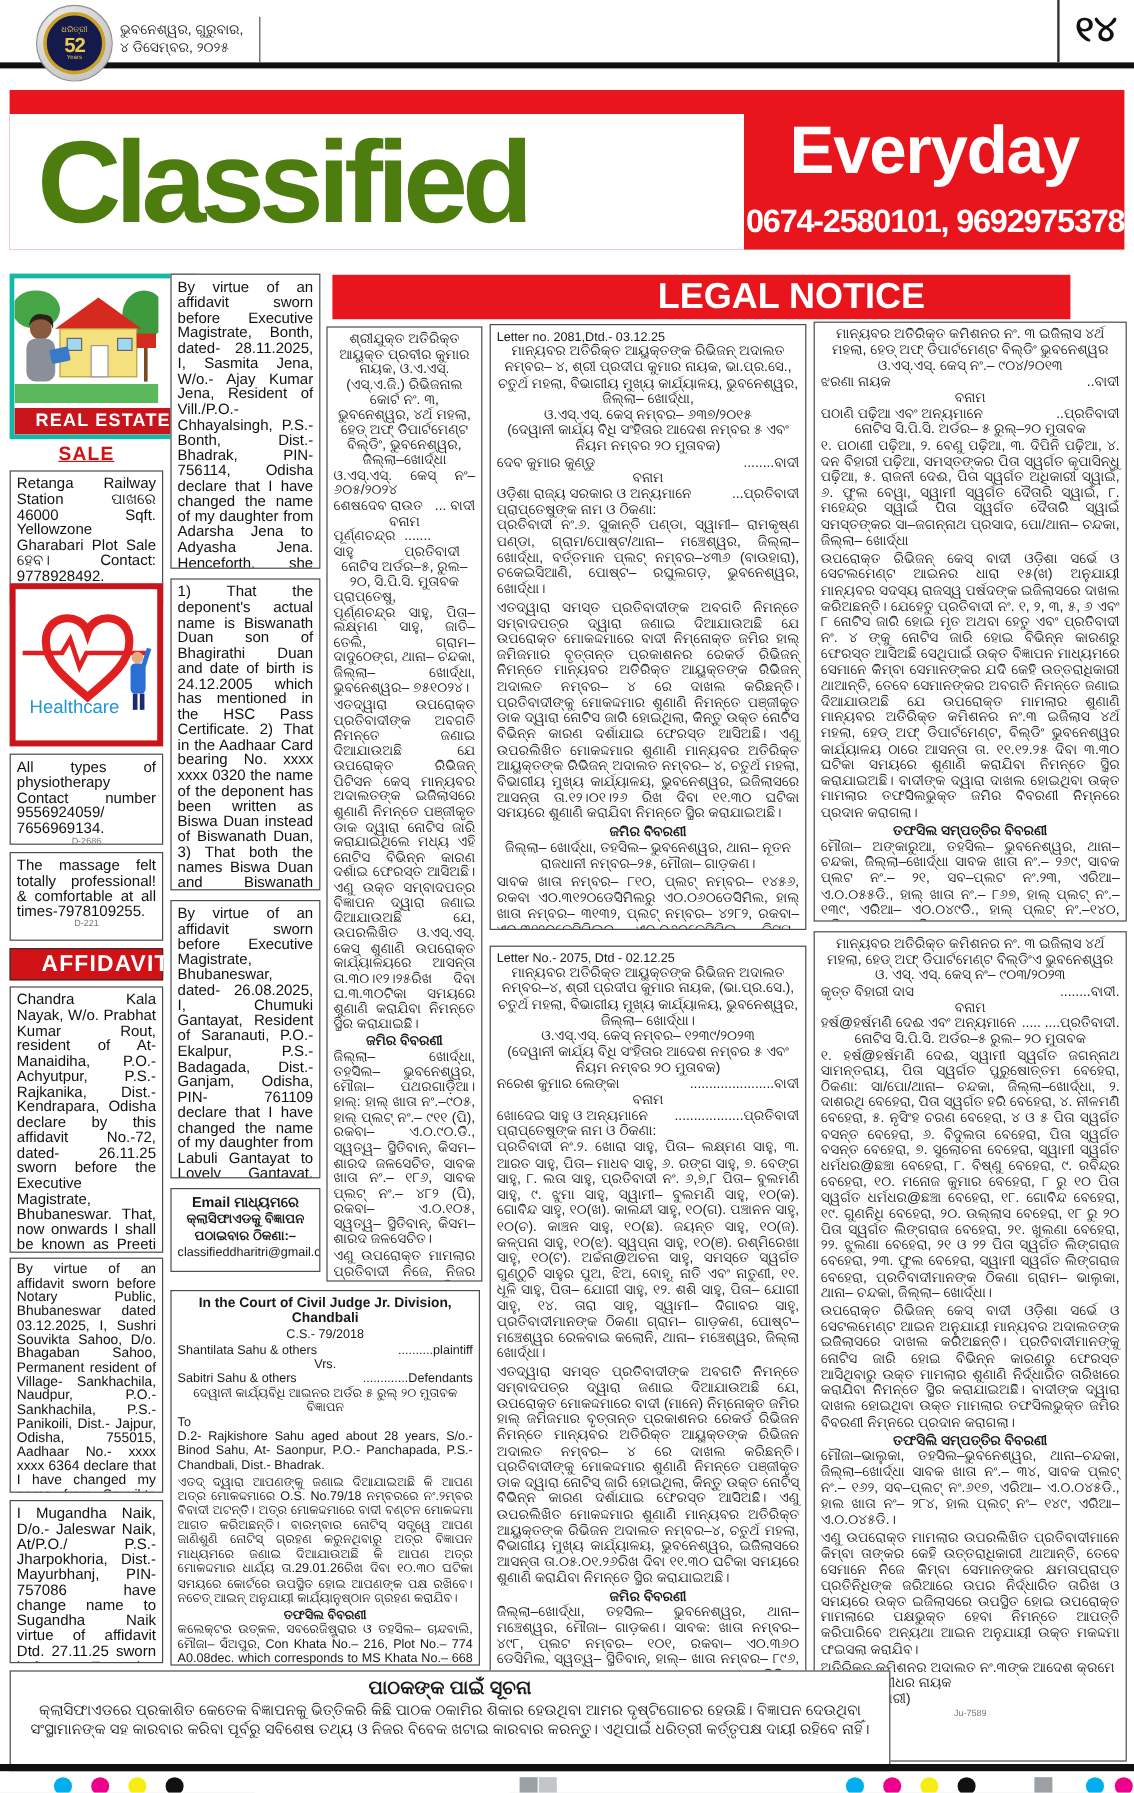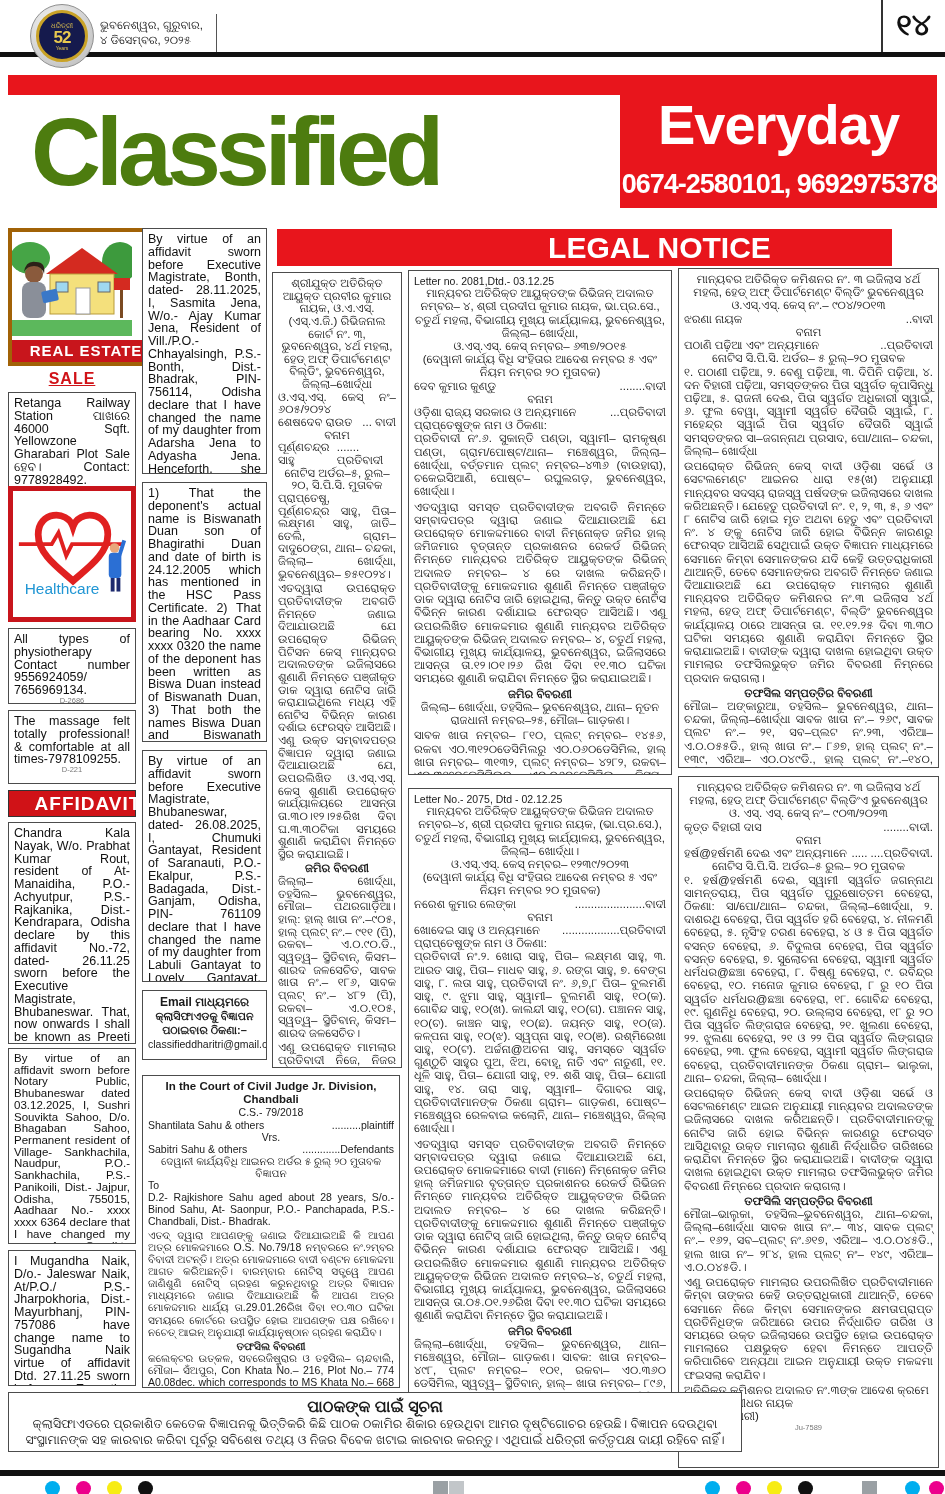--- a/index.html
+++ b/index.html
@@ -82,21 +82,21 @@
   <div class="banner">
     <div class="banner-white">
       <span class="classified">Classified</span>
     </div>
     <div class="everyday">Everyday</div>
     <div class="phones">0674-2580101, 9692975378</div>
   </div>
 
   <div class="legal-banner">LEGAL NOTICE</div>
 
-  <div class="box" style="left:8px;top:228px;width:156px;height:138px;border:4px solid #a16207;padding:0;">
+  <div class="box" style="left:8px;top:228px;width:156px;height:138px;border:4px solid #14b8a6;padding:0;">
     <svg viewBox="0 0 120 104" width="120" height="104">
       <rect x="0" y="0" width="120" height="104" fill="#ffffff"></rect>
       <ellipse cx="18" cy="26" rx="20" ry="16" fill="#46a546"></ellipse>
       <ellipse cx="108" cy="30" rx="18" ry="20" fill="#3d9a3d"></ellipse>
       <rect x="0" y="88" width="120" height="16" fill="#5cb85c"></rect>
       <polygon points="34,42 70,16 106,42" fill="#d42a20"></polygon>
       <rect x="38" y="42" width="64" height="40" fill="#f4e07c" stroke="#b89b3a"></rect>
       <rect x="64" y="56" width="14" height="26" fill="#fff" stroke="#999"></rect>
       <rect x="44" y="50" width="12" height="10" fill="#9fd8f0" stroke="#666"></rect>
       <rect x="86" y="50" width="12" height="10" fill="#9fd8f0" stroke="#666"></rect>
@@ -306,21 +306,21 @@
     <p>ଉପରୋକ୍ତ ରିଭିଜନ୍ କେସ୍ ବାଦୀ ଓଡ଼ିଶା ସର୍ଭେ ଓ ସେଟଲମେଣ୍ଟ ଆଇନ ଅନୁଯାୟୀ ମାନ୍ୟବର ଅଦାଲତଙ୍କ ଇଜିଲାସରେ ଦାଖଲ କରିଅଛନ୍ତି। ପ୍ରତିବାଦୀମାନଙ୍କୁ ନୋଟିସ ଜାରି ହୋଇ ବିଭିନ୍ନ କାରଣରୁ ଫେରସ୍ତ ଆସିଥିବାରୁ ଉକ୍ତ ମାମଲାର ଶୁଣାଣି ନିର୍ଦ୍ଧାରିତ ତାରିଖରେ କରାଯିବା ନିମନ୍ତେ ସ୍ଥିର କରାଯାଇଅଛି। ବାଦୀଙ୍କ ଦ୍ୱାରା ଦାଖଲ ହୋଇଥିବା ଉକ୍ତ ମାମଲାର ତଫସିଲଭୁକ୍ତ ଜମିର ବିବରଣୀ ନିମ୍ନରେ ପ୍ରଦାନ କରାଗଲା।</p>
     <div class="ctr" style="font-weight:bold;">ତଫସିଲି ସମ୍ପତ୍ତିର ବିବରଣୀ</div>
     <p>ମୌଜା–ଭାଲୁକା, ତହସିଲ–ଭୁବନେଶ୍ୱର, ଥାନା–ଚନ୍ଦକା, ଜିଲ୍ଲା–ଖୋର୍ଦ୍ଧା ସାବକ ଖାତା ନଂ.– ୩୪, ସାବକ ପ୍ଲଟ୍ ନଂ.– ୧୬୨, ସବ–ପ୍ଲଟ୍ ନଂ.୬୧୭, ଏରିଆ– ଏ.୦.୦୪୫ଡି., ହାଲ ଖାତା ନଂ– ୨୮୪, ହାଲ ପ୍ଲଟ୍ ନଂ– ୧୪୯, ଏରିଆ– ଏ.୦.୦୪୫ଡି.।</p>
     <p>ଏଣୁ ଉପରୋକ୍ତ ମାମଲାର ଉପରଲିଖିତ ପ୍ରତିବାଦୀମାନେ କିମ୍ବା ତାଙ୍କର କେହି ଉତ୍ତରାଧିକାରୀ ଥାଆନ୍ତି, ତେବେ ସେମାନେ ନିଜେ କିମ୍ବା ସେମାନଙ୍କର କ୍ଷମତାପ୍ରାପ୍ତ ପ୍ରତିନିଧିଙ୍କ ଜରିଆରେ ଉପର ନିର୍ଦ୍ଧାରିତ ତାରିଖ ଓ ସମୟରେ ଉକ୍ତ ଇଜିଲାସରେ ଉପସ୍ଥିତ ହୋଇ ଉପରୋକ୍ତ ମାମଲାରେ ପକ୍ଷଭୁକ୍ତ ହେବା ନିମନ୍ତେ ଆପତ୍ତି କରିପାରିବେ ଅନ୍ୟଥା ଆଇନ ଅନୁଯାୟୀ ଉକ୍ତ ମକଦ୍ଦମା ଫଇସଲା କରାଯିବ।</p>
     <div class="sigr">ଅତିରିକ୍ତ କମିଶନର ଅଦାଲତ ନଂ.୩ଙ୍କ ଆଦେଶ କ୍ରମେ</div>
     <div class="sigr">ସ୍ୱା/– ଲକ୍ଷ୍ମୀଧର ନାୟକ</div>
     <div class="sigr">(କୋର୍ଟ ଅଧିକାରୀ)</div>
     <div class="code">Ju-7589</div>
   </div>
 
-  <div class="box" style="left:8px;top:1392px;width:734px;height:60px;padding:5px 10px;">
+  <div class="box" style="left:8px;top:1392px;width:734px;height:84px;padding:5px 10px;">
     <div class="ctr" style="font-weight:bold;font-size:16px;">ପାଠକଙ୍କ ପାଇଁ ସୂଚନା</div>
     <div class="od" style="font-size:12.5px;line-height:1.3;text-align:center;">କ୍ଲାସିଫାଏଡରେ ପ୍ରକାଶିତ କେତେକ ବିଜ୍ଞାପନକୁ ଭିତ୍ତିକରି କିଛି ପାଠକ ଠକାମିର ଶିକାର ହେଉଥିବା ଆମର ଦୃଷ୍ଟିଗୋଚର ହେଉଛି। ବିଜ୍ଞାପନ ଦେଉଥିବା ସଂସ୍ଥାମାନଙ୍କ ସହ କାରବାର କରିବା ପୂର୍ବରୁ ସବିଶେଷ ତଥ୍ୟ ଓ ନିଜର ବିବେକ ଖଟାଇ କାରବାର କରନ୍ତୁ। ଏଥିପାଇଁ ଧରିତ୍ରୀ କର୍ତ୍ତୃପକ୍ଷ ଦାୟୀ ରହିବେ ନାହିଁ।</div>
   </div>
 
   <div class="bottomrule"></div>
   <div class="dot" style="left:45px;background:#00aeef;"></div>
   <div class="dot" style="left:76px;background:#ec008c;"></div>
   <div class="dot" style="left:107px;background:#f7ec13;"></div>
   <div class="dot" style="left:138px;background:#111;"></div>
   <div class="graysq" style="left:433px;"></div>

